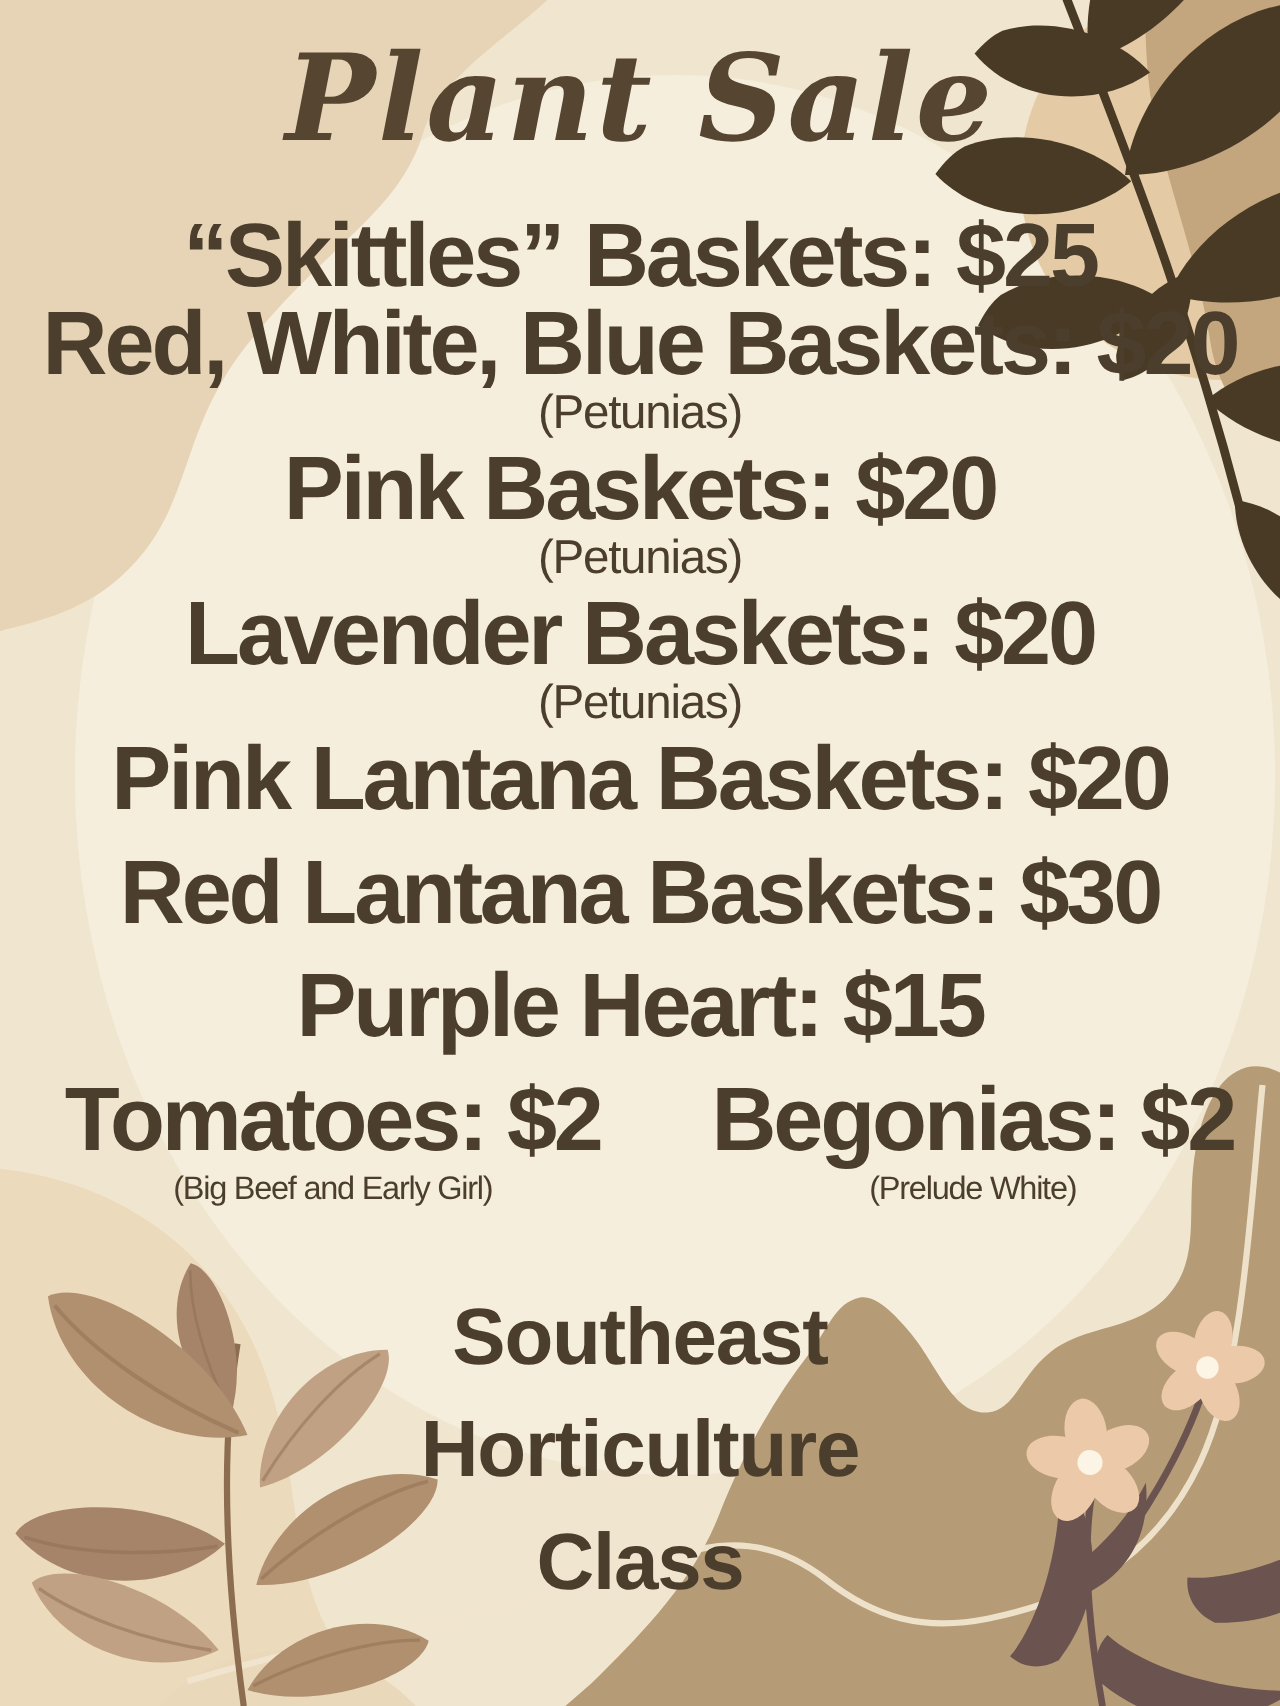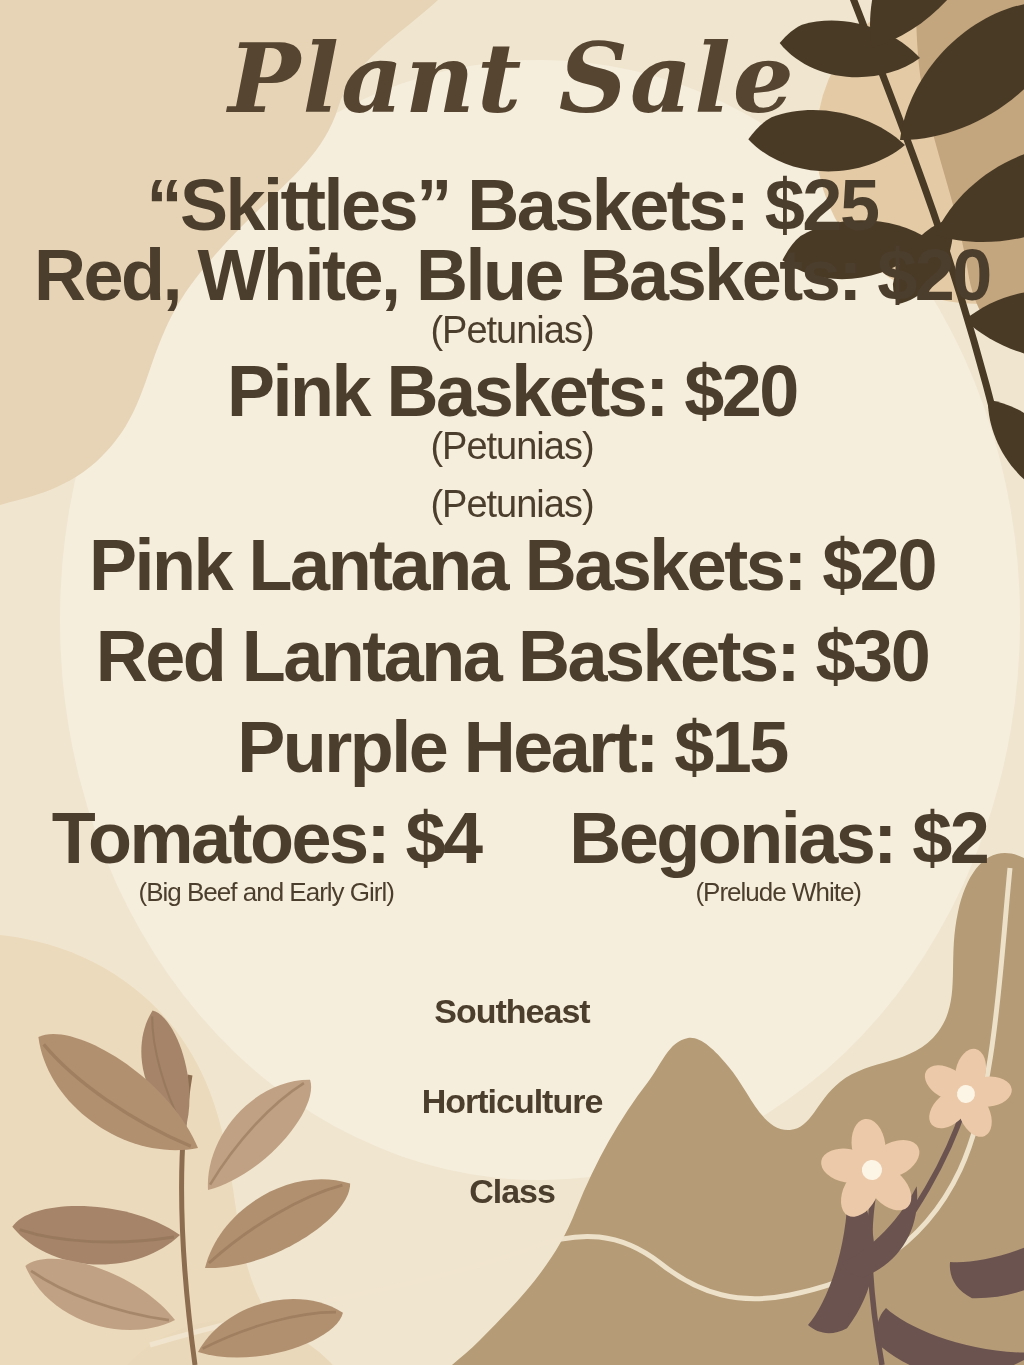--- a/index.html
+++ b/index.html
@@ -29,21 +29,21 @@
     font-size:38px;line-height:40px;letter-spacing:-1px;margin-top:6px;
     color:var(--textDark,#4c3e2c);
   }
   .item-sub:empty{display:none;}
   .two-col{display:flex;width:100%;}
   .two-col .cell{flex:0 0 52%;}
   .two-col .cell:last-child{flex:0 0 48%;}
   .two-col .item-sub{font-size:26px;line-height:38px;}
   .footer{margin-top:60px;}
   .footer-line{
-    font-weight:bold;font-size:34px;line-height:56px;letter-spacing:-1px;
+    font-weight:bold;font-size:64px;line-height:56px;letter-spacing:-1px;
     color:var(--textDark,#4c3e2c);margin-bottom:34px;
   }
 </style>
 </head>
 <body style="--bg: #f0e6d0; --bgCenter: #f6eedd; --blobTopLeft: #e7d4b6; --blobTopRight: #c3a57e; --circleTopRight: #e4cba6; --leafDark: #493a26; --blobBottomLeft: #ecdabc; --circleBottom: #ead8ba; --blobBottomRight: #b59b76; --curveLine: #f0e5cf; --leafWc1: #b19070; --leafWc2: #a5846a; --leafWc3: #c0a183; --leafWcVein: #8d6d50; --leafPlum: #6b5350; --flowerPetal: #ecc9a8; --flowerCenter: #fcf4e5; --textDark: #4c3e2c; --textTitle: #564531;">
 
 <svg class="decor-svg" width="1024" height="1365" viewBox="0 0 1024 1365" xmlns="http://www.w3.org/2000/svg">
   <defs>
     <path id="leafD" d="M0,0 C38,-42 112,-52 156,-16 C150,-5 144,3 136,9 C94,32 36,26 0,0 Z"></path>
     <g id="leafW">
@@ -123,38 +123,39 @@
   </div>
   <div class="item">
     <div class="item-name">Red, White, Blue Baskets: $20</div>
     <div class="item-sub">(Petunias)</div>
   </div>
   <div class="item">
     <div class="item-name">Pink Baskets: $20</div>
     <div class="item-sub">(Petunias)</div>
   </div>
   <div class="item">
+    <div class="item-name">Lavender Baskets: $20</div>
     <div class="item-sub">(Petunias)</div>
   </div>
   <div class="item">
     <div class="item-name">Pink Lantana Baskets: $20</div>
 
   </div>
   <div class="item">
     <div class="item-name">Red Lantana Baskets: $30</div>
 
   </div>
   <div class="item">
     <div class="item-name">Purple Heart: $15</div>
 
   </div>
 
   <div class="two-col">
     <div class="cell item">
-      <div class="item-name">Tomatoes: $4</div>
+      <div class="item-name">Tomatoes: $2</div>
       <div class="item-sub">(Big Beef and Early Girl)</div>
     </div>
     <div class="cell item">
       <div class="item-name">Begonias: $2</div>
       <div class="item-sub">(Prelude White)</div>
     </div>
   </div>
 
   <div class="footer">
     <div class="footer-line">Southeast</div>

